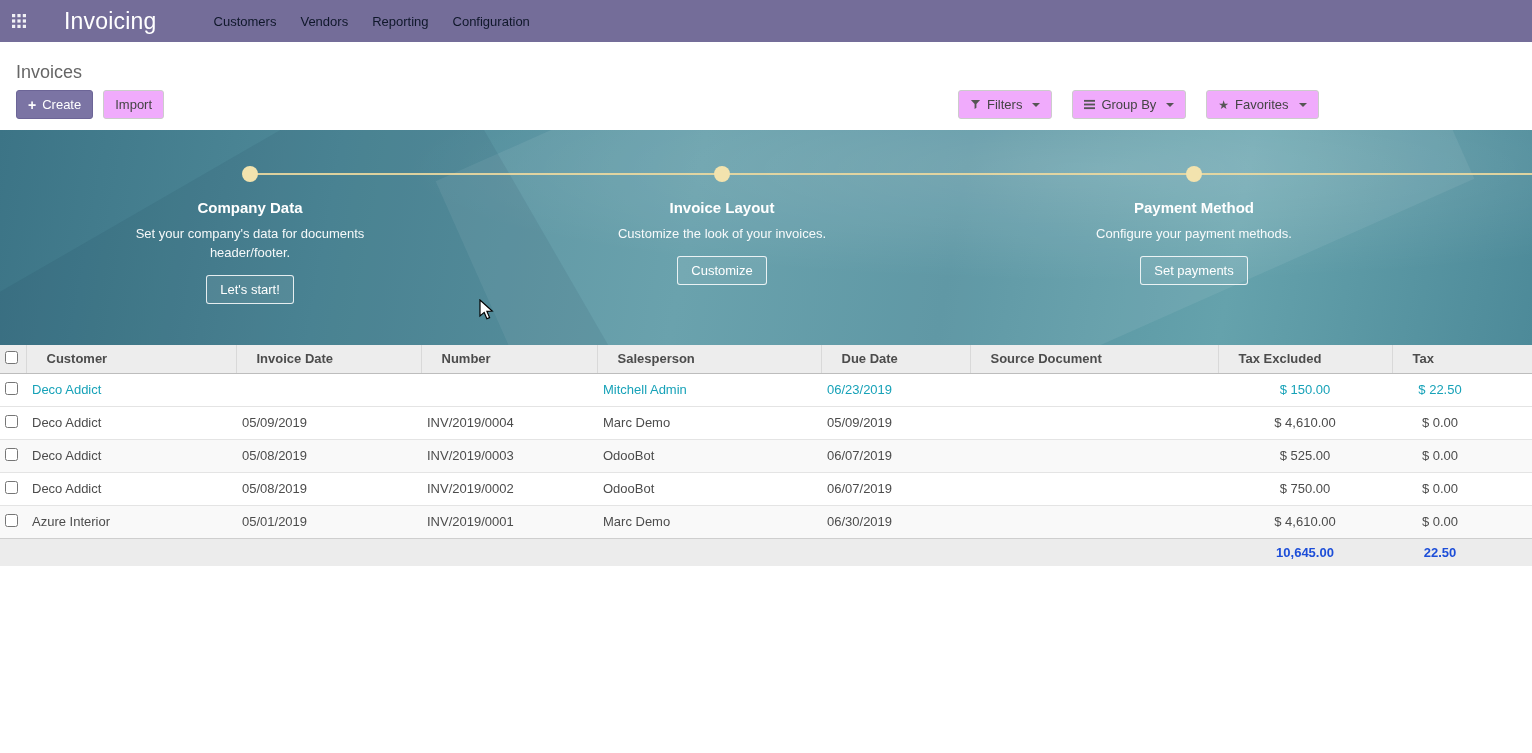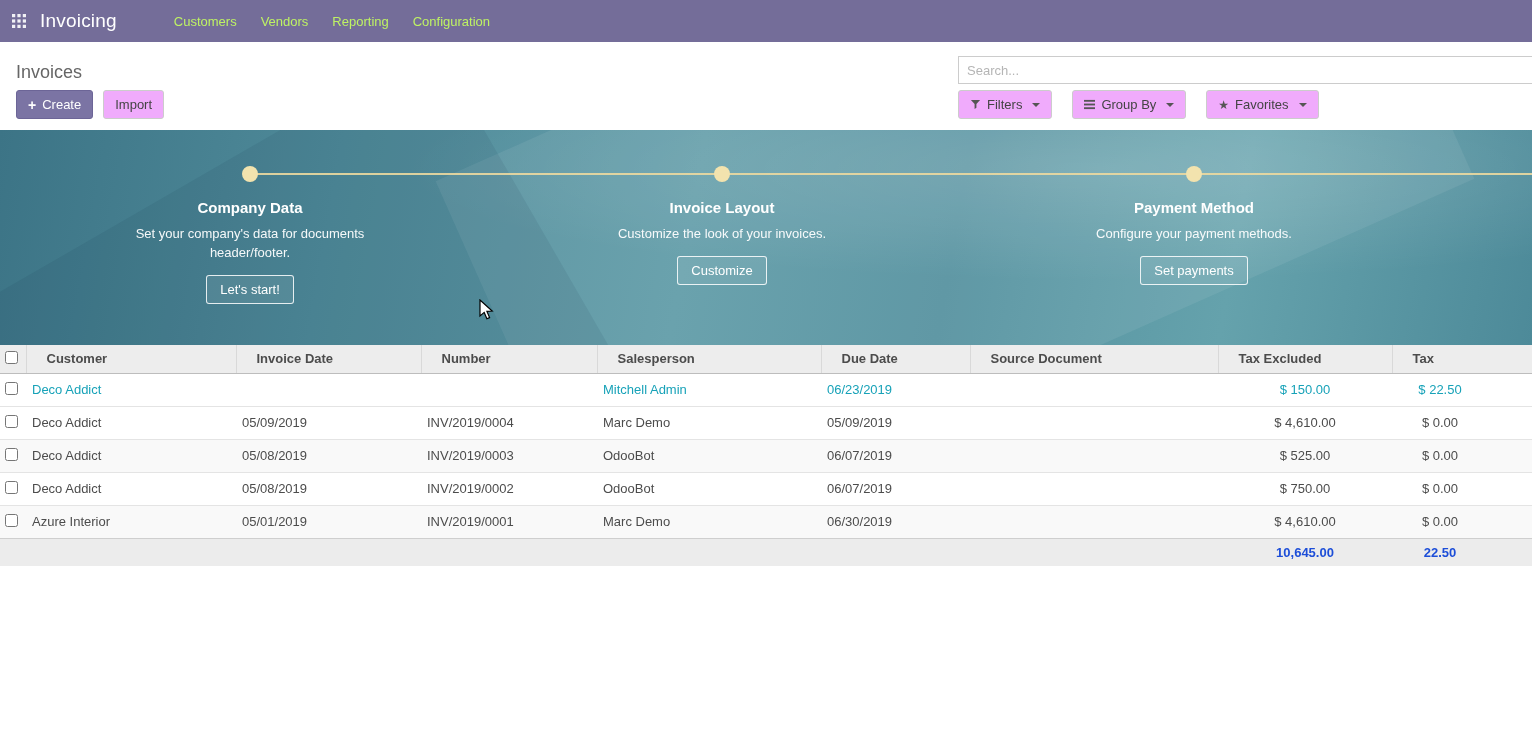--- a/index.html
+++ b/index.html
@@ -15,25 +15,25 @@
   
   .navbar {
     height: 42px;
     background: #746d99;
     display: flex;
     align-items: center;
     padding: 0 12px;
     color: #fff;
   }
   .apps-icon { display: inline-flex; margin-right: 14px; cursor: pointer; }
-  .brand { font-size: 19px; color: #fff; cursor: pointer; letter-spacing: .2px; }
+  .brand { font-size: 23px; color: #fff; cursor: pointer; letter-spacing: .2px; margin-left: 24px; }
   .nav-menu { display: flex; margin-left: 45px; }
   .nav-item {
     font-size: 13px;
-    color: #bef264;
+    color: #0f172a;
     padding: 13px 12px;
     cursor: pointer;
   }
 
   
   .control-panel { position: relative; height: 88px; background: #fff; }
   .page-title {
     position: absolute; left: 16px; top: 20px;
     font-size: 18px; color: #666; font-weight: normal;
   }
@@ -164,21 +164,20 @@
   <div class="nav-menu">
     <span class="nav-item">Customers</span>
     <span class="nav-item">Vendors</span>
     <span class="nav-item">Reporting</span>
     <span class="nav-item">Configuration</span>
   </div>
 </div>
 
 <div class="control-panel">
   <div class="page-title">Invoices</div>
-  <input class="search-input" type="text" placeholder="Search..." style="">
   <div class="left-buttons">
     <button class="btn btn-primary">
       <span class="plus">+</span>
       <span>Create</span>
     </button>
     <button class="btn">
       <span>Import</span>
     </button>
   </div>
   <div class="right-buttons">

